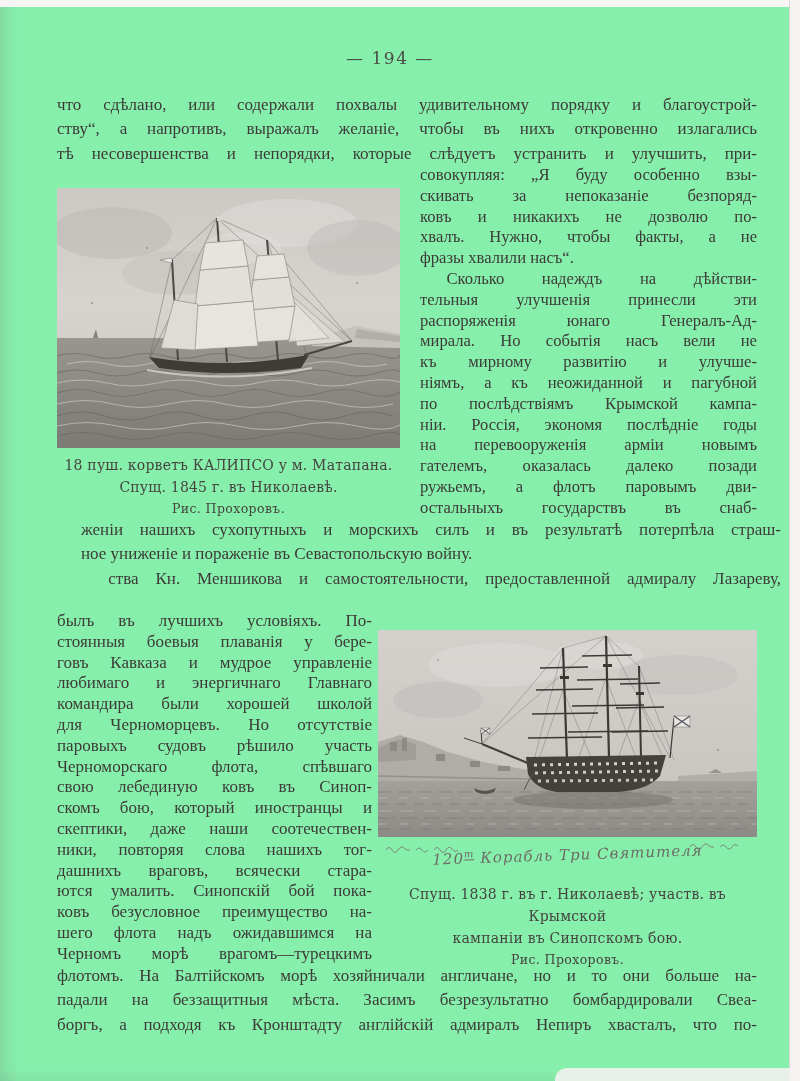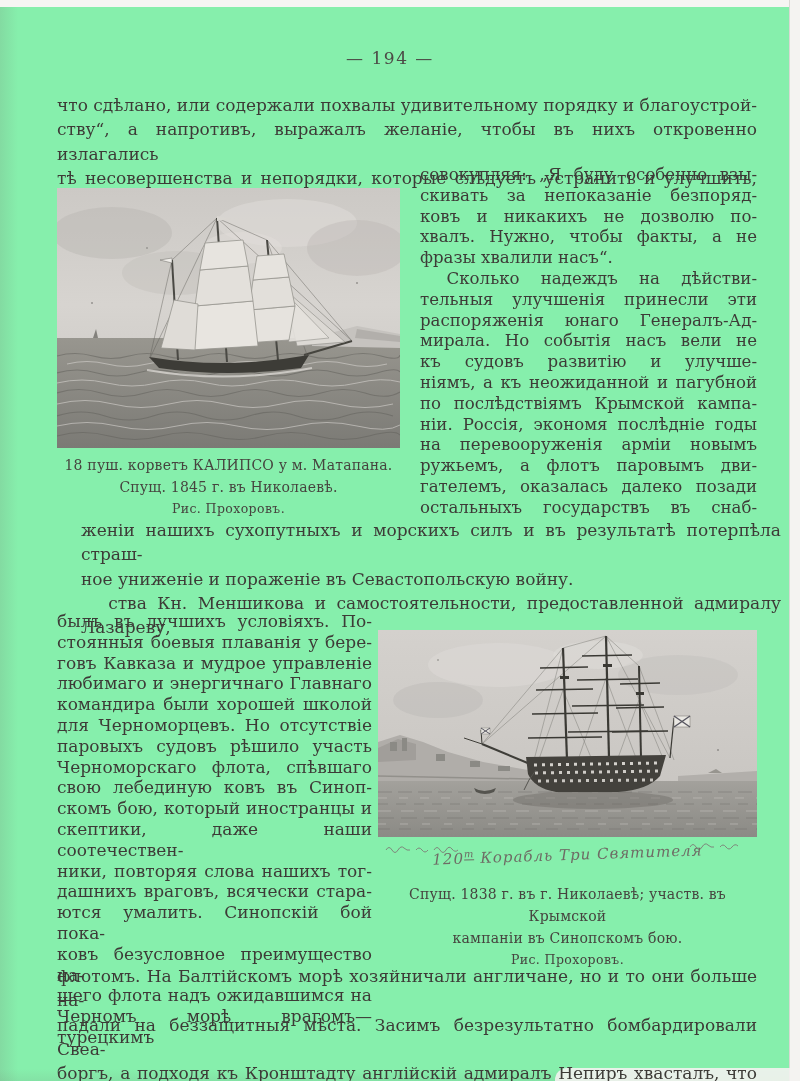--- a/index.html
+++ b/index.html
@@ -13,21 +13,21 @@
   .top-edge{position:absolute;left:0;top:0;width:100%;height:7px;background:#f6f5f3;}
   .right-edge{position:absolute;top:0;right:0;width:10px;height:100%;background:#f4f3f1;border-left:1px solid #dad8d4;}
   .bottom-corner{position:absolute;right:10px;bottom:0;width:235px;height:13px;background:#f3f2f0;border-top-left-radius:12px;opacity:.9;}
   .gutter-shadow{position:absolute;left:0;top:0;width:18px;height:100%;background:linear-gradient(to right,rgba(115,112,106,.16),rgba(115,112,106,0));}
   .bottom-shade{position:absolute;left:0;bottom:0;width:100%;height:12px;background:linear-gradient(to top,rgba(110,108,102,.10),rgba(110,108,102,0));}
 
   .pagenum{position:absolute;left:0;top:48px;width:780px;text-align:center;
     font-size:17px;letter-spacing:1.5px;color:#4c4a46;}
 
   
-  .block{position:absolute;}
+  .block{position:absolute;font-family:Liberation Serif, serif;}
   .lines .tline{
     text-align:justify;text-align-last:justify;
     white-space:normal;overflow:hidden;
   }
   .lines.end-left .tline:last-child{text-align-last:left;}
   .lines.indent-first .tline:first-child{text-indent:1.6em;}
 
   .w-full{left:57px;width:700px;font-size:17px;line-height:24.3px;}
   #para-top{top:93px;}
   #mid-para{top:518px;margin-left:24px;}
@@ -158,27 +158,27 @@
         <div class="tline">скивать за непоказаніе безпоряд-</div>
         <div class="tline">ковъ и никакихъ не дозволю по-</div>
         <div class="tline">хвалъ. Нужно, чтобы факты, а не</div>
         <div class="tline">фразы хвалили насъ“.</div>
       </div>
     <div class="lines indent-first">
         <div class="tline">Сколько надеждъ на дѣйстви-</div>
         <div class="tline">тельныя улучшенія принесли эти</div>
         <div class="tline">распоряженія юнаго Генералъ-Ад-</div>
         <div class="tline">мирала. Но событія насъ вели не</div>
-        <div class="tline">къ судовъ развитію и улучше-</div>
+        <div class="tline">къ мирному развитію и улучше-</div>
         <div class="tline">ніямъ, а къ неожиданной и пагубной</div>
         <div class="tline">по послѣдствіямъ Крымской кампа-</div>
         <div class="tline">ніи. Россія, экономя послѣдніе годы</div>
         <div class="tline">на перевооруженія арміи новымъ</div>
+        <div class="tline">гателемъ, оказалась далеко позади</div>
         <div class="tline">ружьемъ, а флотъ паровымъ дви-</div>
-        <div class="tline">гателемъ, оказалась далеко позади</div>
         <div class="tline">остальныхъ государствъ въ снаб-</div>
       </div>
   </div>
 
   <div class="block w-full" id="mid-para">
     <div class="lines end-left">
         <div class="tline">женіи нашихъ сухопутныхъ и морскихъ силъ и въ результатѣ потерпѣла страш-</div>
         <div class="tline">ное униженіе и пораженіе въ Севастопольскую войну.</div>
       </div>
     <div class="lines indent-first">

